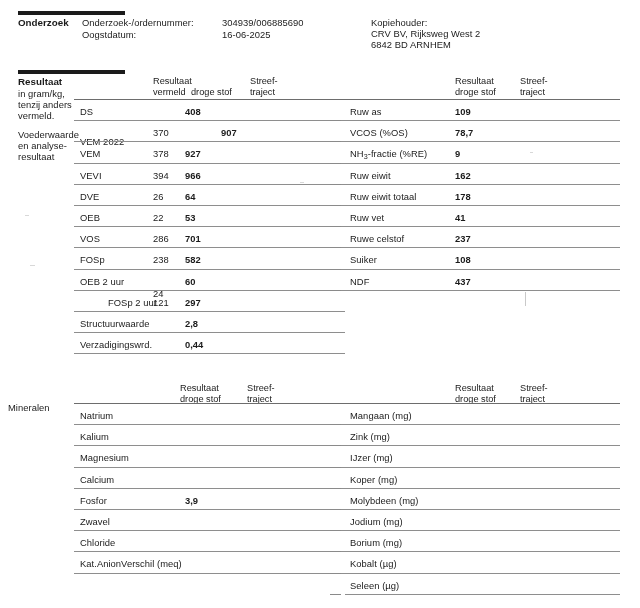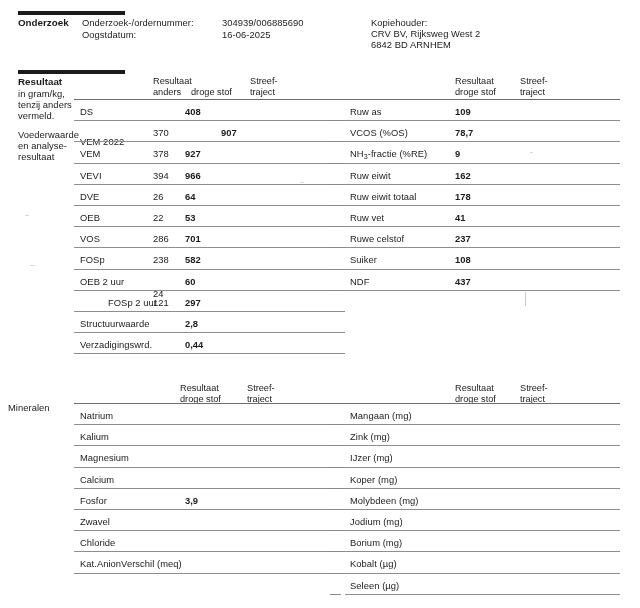--- a/index.html
+++ b/index.html
@@ -106,21 +106,21 @@
   <div class="sect-title" style="left:18px; top:76px;">Resultaat</div>
   <div class="t" style="left:18px; top:88px;">in gram/kg,</div>
   <div class="t" style="left:18px; top:99px;">tenzij anders</div>
   <div class="t" style="left:18px; top:110px;">vermeld.</div>
 
   <div class="t" style="left:18px; top:129px;">Voederwaarde</div>
   <div class="t" style="left:18px; top:140px;">en analyse-</div>
   <div class="t" style="left:18px; top:151px;">resultaat</div>
 
   <div class="hdr" style="left:153px; top:76px;">Resultaat</div>
-  <div class="hdr" style="left:153px; top:87px;">anders</div>
+  <div class="hdr" style="left:153px; top:87px;">vermeld</div>
   <div class="hdr" style="left:191px; top:87px;">droge stof</div>
   <div class="hdr" style="left:250px; top:76px;">Streef-</div>
   <div class="hdr" style="left:250px; top:87px;">traject</div>
 
   <div id="voederwaarde-body">
       <div class="rule dark" style="left:74px; top:99px; width:271px;"></div>
       <div>
         <div class="t" style="left:80px; top:106px;">DS</div>
         <div class="val bold" style="left:185px; top:106px;">408</div>
         <div class="rule" style="left:74px; top:120.2px; width:271px;"></div>

